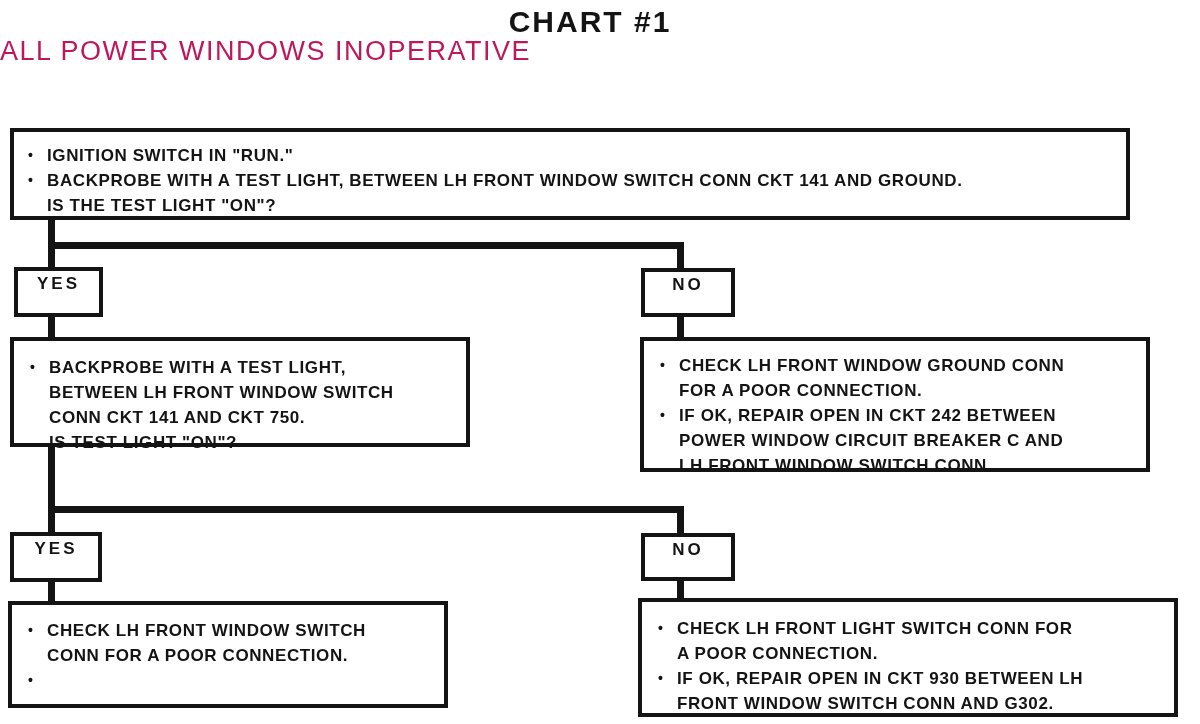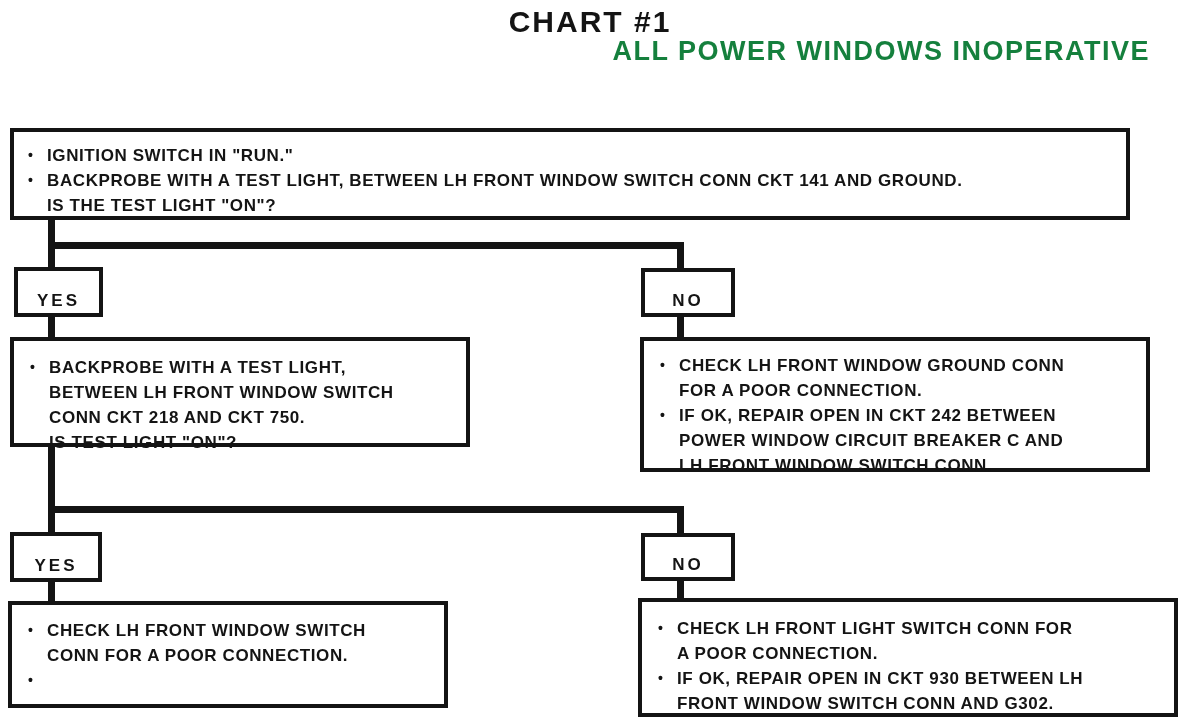--- a/index.html
+++ b/index.html
@@ -25,39 +25,39 @@
     font-size: 30px;
     font-weight: 700;
     letter-spacing: 2px;
     color: #141414;
   }
   .subtitle {
     position: absolute;
     left: 0;
     top: 36px;
     width: 1150px;
-    text-align: right;
+    text-align: left;
     font-size: 27px;
-    font-weight: 700;
+    font-weight: 400;
     letter-spacing: 1.5px;
-    color: #15803d;
+    color: #be185d;
   }
   .node {
     position: absolute;
     border: 4px solid #141414;
     background: #ffffff;
     box-sizing: border-box;
     font-size: 17px;
     font-weight: 700;
     line-height: 25px;
     letter-spacing: 0.6px;
   }
   .label-node {
     display: flex;
-    align-items: flex-end;
+    align-items: flex-start;
     justify-content: center;
     letter-spacing: 3px;
     font-size: 17px;
   }
   .bullets {
     display: block;
   }
   .bullet {
     display: flex;
     align-items: flex-start;
@@ -117,21 +117,21 @@
   <div class="node label-node" style="left:641px; top:268px; width:94px; height:49px;">
     <span>NO</span>
   </div>
 
   <div class="node" style="left:10px; top:337px; width:460px; height:110px; padding:14px 8px 0 16px;">
     <div class="bullets">
       <div class="bullet">
         <span class="marker">•</span>
         <span class="text">BACKPROBE WITH A TEST LIGHT,
 BETWEEN LH FRONT WINDOW SWITCH
-CONN CKT 218 AND CKT 750.
+CONN CKT 141 AND CKT 750.
 IS TEST LIGHT "ON"?</span>
       </div>
     </div>
   </div>
 
   <div class="node" style="left:640px; top:337px; width:510px; height:135px; padding:12px 8px 0 16px;">
     <div class="bullets">
       <div class="bullet">
         <span class="marker">•</span>
         <span class="text">CHECK LH FRONT WINDOW GROUND CONN

